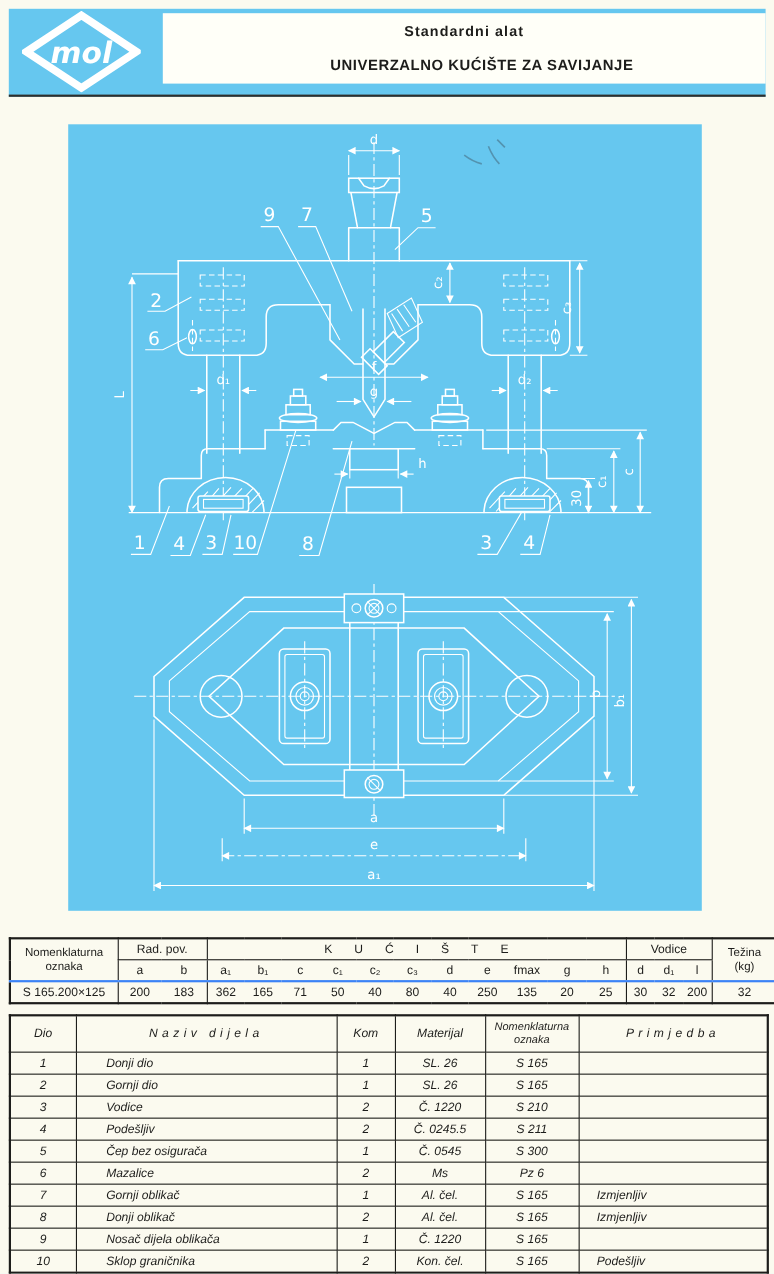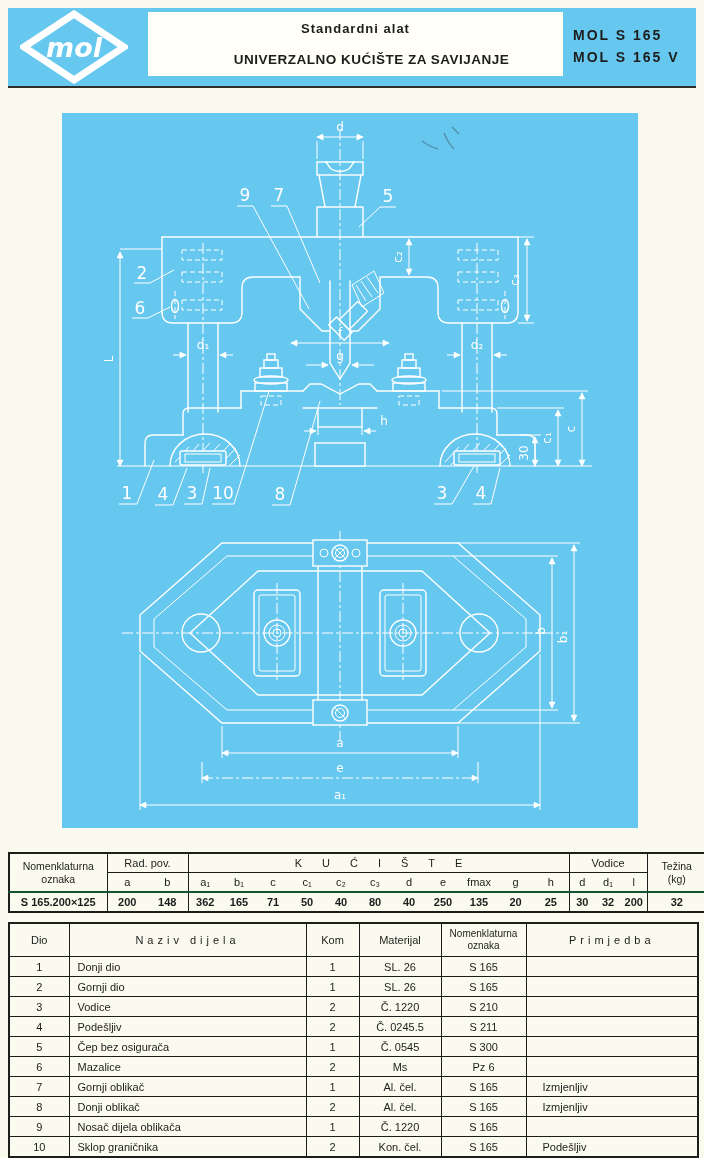--- a/index.html
+++ b/index.html
@@ -24,50 +24,46 @@
   .pn{font-family:"DejaVu Sans",sans-serif;font-size:17px;fill:#FFFFFF;text-anchor:middle;}
   .cyfill{fill:#66C7EF;stroke:#FFFFFF;stroke-width:1.4;}
   .scribble{stroke:#44687c;stroke-width:1.5;fill:none;opacity:.55;}
   
   table{border-collapse:collapse;table-layout:fixed;font-size:11px;color:#1D1D1B;}
   .spec{position:absolute;left:8px;top:852px;width:690px;}
   .spec td{border:0;text-align:center;height:18px;padding:0;white-space:nowrap;overflow:visible;}
   .spec{border:2px solid #1D1D1B;}
   .spec .gl{border-left:1.5px solid #1D1D1B;}
   .spec .hb{border-bottom:1px solid #1D1D1B;}
-  .spec .data td{border-top:2px solid #14532d;font-weight:bold;}
+  .spec .data td{border-top:2px solid #3b82f6;}
   .spec .pre{white-space:pre-line;font-size:10.5px;line-height:13px;}
   .spec .kuc{letter-spacing:20px;padding-left:20px;}
-  .parts{position:absolute;left:8px;top:922px;width:690px;border:2px solid #1D1D1B;}
+  .parts{position:absolute;left:8px;top:922px;width:690px;border:2px solid #1D1D1B;font-style:italic;}
   .parts td{border:1px solid #1D1D1B;text-align:center;height:19px;padding:0;white-space:nowrap;overflow:hidden;}
   .parts .hrow td{height:32px;}
-  .parts .naz{text-align:left;padding-left:8px;}
+  .parts .naz{text-align:left;padding-left:27px;}
   .parts .prim{text-align:left;padding-left:16px;}
   .parts .sp4{letter-spacing:4px;}
   .parts .pre{white-space:pre-line;font-size:10px;line-height:12px;}
 </style>
 </head>
 <body>
 
 <div class="page">
 
   <header class="hdr">
     <div class="logo-box">
       <svg width="108" height="74" viewBox="0 0 108 74">
         <polygon points="4,37 54,4 104,37 54,70" fill="none" stroke="#FFFFFF" stroke-width="7"></polygon>
         <text x="54" y="47" text-anchor="middle" class="logo-word">mol</text>
       </svg>
     </div>
     <div class="title-box">
       <div class="title-line1">Standardni alat</div>
       <div class="title-line2">UNIVERZALNO KUĆIŠTE ZA SAVIJANJE</div>
-    </div>
-    <div class="model-box">
-      <div>MOL S 165</div>
-      <div>MOL S 165 V</div>
     </div>
   </header>
 
   <div class="panel">
   <svg width="576" height="715" viewBox="0 0 576 715">
     <defs>
       <marker id="ar" viewBox="0 0 10 10" refX="9" refY="5" markerWidth="9" markerHeight="7" orient="auto-start-reverse">
         <path d="M0,0 L10,5 L0,10 z" fill="#FFFFFF"></path>
       </marker>
     </defs>
@@ -360,21 +356,21 @@
       <td>fmax</td>
       <td>g</td>
       <td>h</td>
       <td class="gl">d</td>
       <td>d₁</td>
       <td>l</td>
     </tr>
     <tr class="data">
       <td>S 165.200×125</td>
       <td class="gl">200</td>
-      <td>148</td>
+      <td>183</td>
       <td class="gl">362</td>
       <td>165</td>
       <td>71</td>
       <td>50</td>
       <td>40</td>
       <td>80</td>
       <td>40</td>
       <td>250</td>
       <td>135</td>
       <td>20</td>

